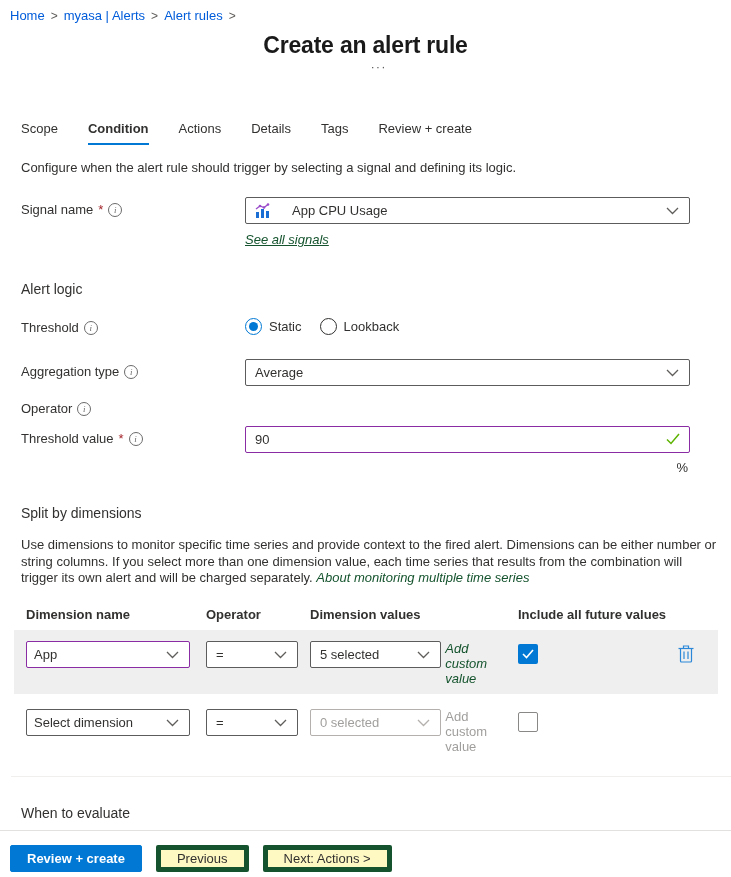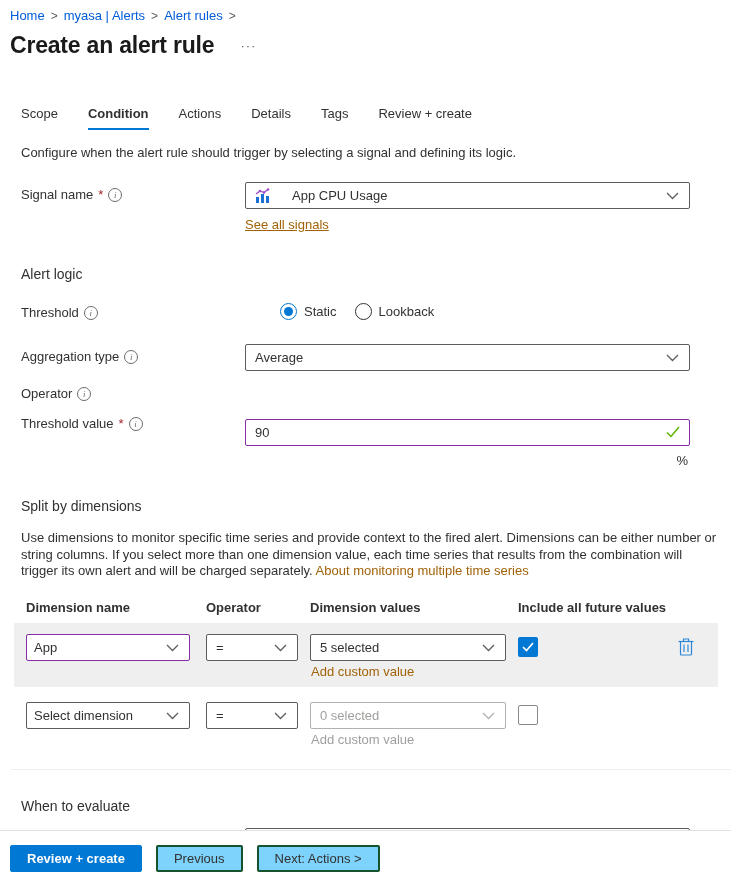--- a/index.html
+++ b/index.html
@@ -13,21 +13,21 @@
     overflow:hidden;
   }
   .page { padding:8px 10px 0 10px; }
 
   
   .breadcrumb { font-size:13px; display:flex; align-items:center; gap:6px; }
   .breadcrumb a { color:#015cda; text-decoration:none; cursor:pointer; }
   .breadcrumb .sep { color:#605e5c; font-size:12px; }
 
   
-  .title-row { display:flex; align-items:center; margin-top:9px; }
+  .title-row { display:flex; align-items:center; margin-top:9px;flex-direction:column; }
   .page-title { font-size:23px; font-weight:700; color:#1a1a1a; letter-spacing:-0.2px; }
   .more-dots { margin-left:26px; color:#605e5c; font-size:13px; letter-spacing:1px; cursor:pointer; }
 
   .content { padding-left:11px; }
 
   
   .tabs { display:flex; gap:30px; margin-top:47px; }
   .tab { padding-bottom:7px; cursor:pointer; color:#323130; border-bottom:2px solid transparent; }
   .tab.active { font-weight:700; border-bottom:2px solid #0078d4; }
 
@@ -53,73 +53,73 @@
   .select .chev { position:absolute; right:10px; top:9px; }
   .select-value { white-space:nowrap; overflow:hidden; }
   .select.small { width:164px;padding-left:7px; }
   .select.tiny { width:92px; }
   .select.mid { width:196px; }
   .select.purple-border { border:1px solid #8a2da5; }
   .select.disabled { border:1px solid #b3b0ad; color:#a19f9d; cursor:default; }
 
   .signal-select { gap:21px; }
 
-  .link { color:#a16207; text-decoration:none; cursor:pointer; }
+  .link { color:#14532d; text-decoration:none; cursor:pointer;font-style:italic; }
   .link.underline { text-decoration:underline; }
   .see-all { display:inline-block; margin-top:8px; }
 
   .section-heading { font-weight:400; font-size:14px; margin-top:34px; }
 
   
   .radio-group { display:flex; align-items:center; gap:18px; padding-top:3px; }
   .radio-opt { display:flex; align-items:center; gap:7px; cursor:pointer; }
   .radio-outer { width:17px; height:17px; border-radius:50%; border:1px solid #323130; background:#fff;
     display:flex; align-items:center; justify-content:center; flex:none; }
   .radio-opt.selected .radio-outer { border:1px solid #0078d4; }
   .radio-inner { width:9px; height:9px; border-radius:50%; background:#0078d4; }
 
   
   .text-input {
     position:relative; width:100%; height:27px;
     border:1px solid #8a2da5; border-radius:2px; background:#fff;
-    display:flex; align-items:center; padding:0 28px 0 9px;margin-top:8px;
+    display:flex; align-items:center; padding:0 28px 0 9px;
   }
   .valid-check { position:absolute; right:9px; top:6px; }
   .unit-line { text-align:right; margin-top:7px; padding-right:2px; }
 
   .split-desc { margin-top:16px; max-width:702px; line-height:16.5px; }
 
   
   .dim-grid { display:grid; grid-template-columns:168px 92px 196px 1fr 28px; column-gap:12px; align-items:center; }
   .dim-header { margin-top:20px; padding:0 12px; margin-left:-7px; font-weight:700; }
   .dim-header > div { white-space:nowrap; }
   .dim-row { margin-left:-7px; width:704px; padding:11px 12px 8px 12px; align-items:flex-start; }
   .dim-row.shaded { background:#efefef; }
   .dim-row .select { margin-top:0; }
-  .stacked { display:flex; flex-direction:column; gap:3px; }
+  .stacked { display:flex; flex-direction:row; gap:3px; }
   .add-custom { font-size:13px; margin-left:1px; }
   .add-custom.disabled { color:#a19f9d; cursor:default; }
 
   .checkbox { width:20px; height:20px; border-radius:2px; cursor:pointer; margin-top:3px; }
   .checkbox.checked { background:#0078d4; display:flex; align-items:center; justify-content:center; }
   .checkbox.unchecked { background:#fff; border:1px solid #8a8886; }
   .trash-btn { cursor:pointer; margin-top:3px; }
 
   .row-divider { border:none; border-top:1px solid #f0efee; margin:14px 0 0 -10px; width:731px; }
 
   
   .footer {
     position:absolute; left:0; right:0; bottom:0;
     border-top:1px solid #e3e1df; background:#fff;
     padding:14px 0 5px 10px; display:flex; gap:14px; align-items:center;
   }
   .btn { height:27px; padding:0 16px; font-size:13px; font-family:"Liberation Sans", sans-serif;
     border-radius:2px; cursor:pointer; display:inline-flex; align-items:center; justify-content:center; }
   .btn.primary { background:#0078d4; border:1px solid #0078d4; color:#fff; font-weight:700; min-width:125px; }
-  .btn.secondary { background:#7dd3fc; border:2px solid #14532d; color:#323130; min-width:84px; }
+  .btn.secondary { background:#fef9c3; border:5px solid #14532d; color:#323130; min-width:84px; }
 </style>
 </head>
 <body>
 
 <div class="page">
 
   <div class="breadcrumb">
     <a>Home</a>
     <span class="sep">&gt;</span>
     <a>myasa | Alerts</a>
@@ -167,21 +167,21 @@
           <svg class="chev" width="13" height="8" viewBox="0 0 13 8">
             <path d="M1 1 L6.5 6.5 L12 1" fill="none" stroke="#605e5c" stroke-width="1.3"></path>
           </svg>
         </div>
         <a class="link underline see-all">See all signals</a>
       </div>
     </div>
 
     <h2 class="section-heading">Alert logic</h2>
 
-    <div class="form-row" style="margin-top:18px;gap:35px;">
+    <div class="form-row" style="margin-top:18px;">
       <div class="form-label">
         <span>Threshold</span>
         <span class="info-icon">i</span>
       </div>
       <div class="field-col radio-group">
         <div class="radio-opt selected">
           <span class="radio-outer">
               <span class="radio-inner"></span>
             </span>
           <span>Static</span>

